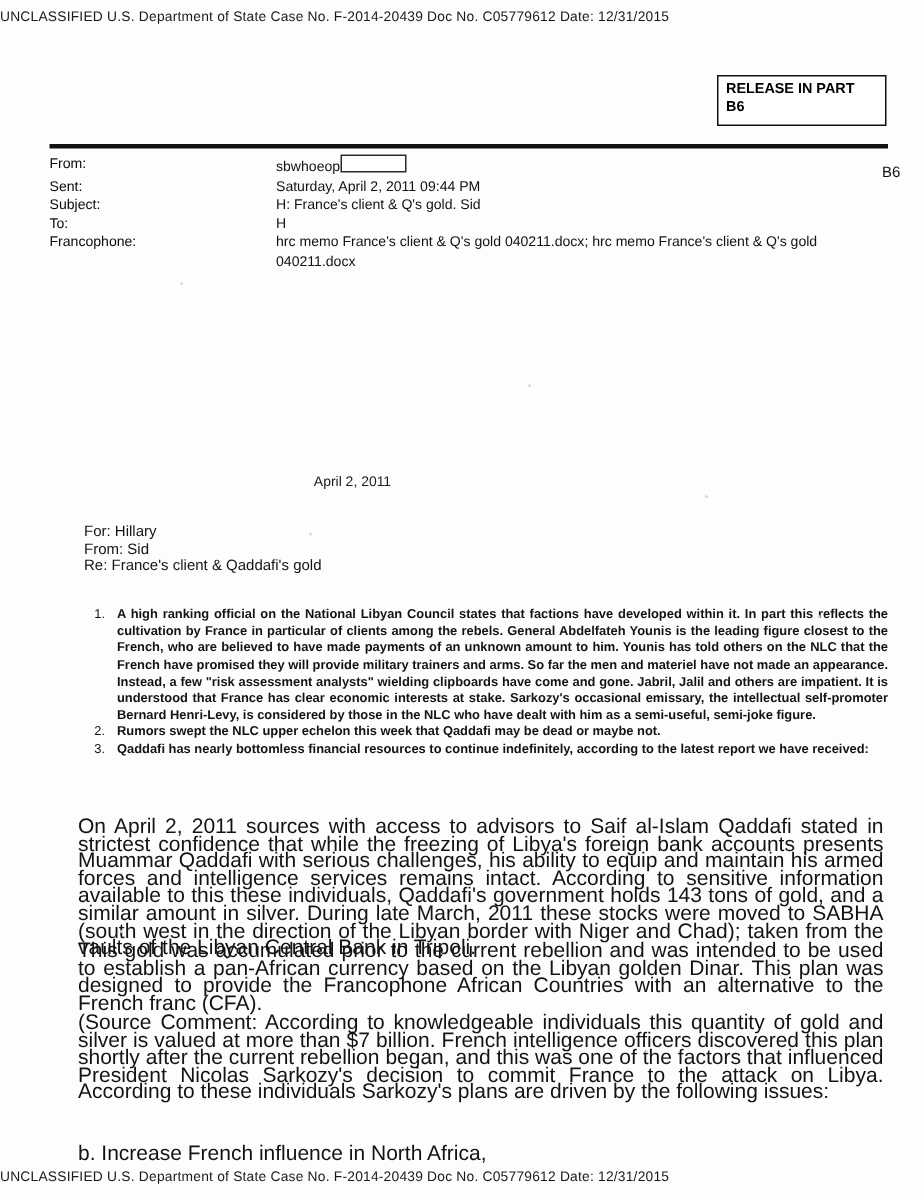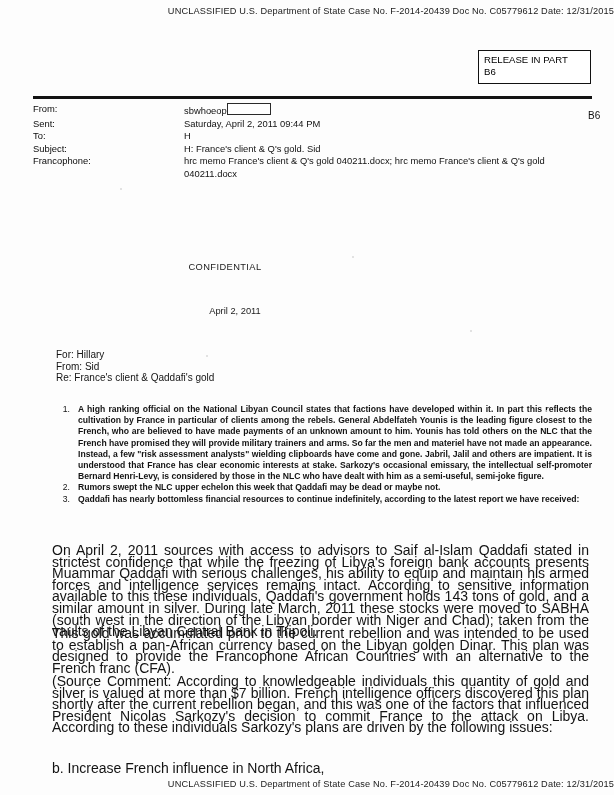--- a/index.html
+++ b/index.html
@@ -20,40 +20,40 @@
     position: absolute;
     inset: 0;
     background: #fdfdfd;
   }
 
   
   .banner {
     position: absolute;
     left: 0;
     width: 614px;
-    text-align: right;
+    text-align: left;
     font-size: 9.2px;
     letter-spacing: 0.15px;
     color: #1a1a1a;
     white-space: nowrap;
   }
   .banner-top { top: 6px; }
   .banner-bottom { top: 779px; }
 
   
   .release-stamp {
     position: absolute;
     left: 478px;
     top: 50px;
     width: 113px;
     border: 1.2px solid #111;
     background: #fff;
     padding: 3px 4px 4px 5px;
     box-sizing: border-box;
-    font-weight: normal;
+    font-weight: bold;
     font-size: 9.6px;
     line-height: 1.28;
     color: #000;
   }
   .release-stamp .l2 { display: block; }
 
   .b6-right {
     position: absolute;
     left: 588px;
     top: 110px;
@@ -112,21 +112,21 @@
     top: 262px;
     width: 450px;
     text-align: center;
     font-size: 9.3px;
     letter-spacing: 0.4px;
     color: #1a1a1a;
   }
   .memo-date {
     position: absolute;
     left: 0;
-    top: 306px;
+    top: 316px;
     width: 470px;
     text-align: center;
     font-size: 9.3px;
     color: #1a1a1a;
   }
 
   .addr {
     position: absolute;
     left: 56px;
     top: 349px;
@@ -211,37 +211,36 @@
       <div class="hdr-label">From:</div>
       <div class="hdr-value"><span>sbwhoeop</span><span class="redaction-box"></span></div>
     </div>
 
     <div class="hdr-row">
       <div class="hdr-label">Sent:</div>
       <div class="hdr-value">Saturday, April 2, 2011 09:44 PM</div>
     </div>
 
     <div class="hdr-row">
+      <div class="hdr-label">Subject:</div>
+      <div class="hdr-value">H: France's client &amp; Q's gold. Sid</div>
+    </div>
+
+    <div class="hdr-row">
       <div class="hdr-label">To:</div>
       <div class="hdr-value">H</div>
     </div>
 
     <div class="hdr-row">
-      <div class="hdr-label">Subject:</div>
-      <div class="hdr-value">H: France's client &amp; Q's gold. Sid</div>
-    </div>
-
-    <div class="hdr-row">
       <div class="hdr-label">Francophone:</div>
       <div class="hdr-value">hrc memo France's client &amp; Q's gold 040211.docx; hrc memo France's client &amp; Q's gold 040211.docx</div>
     </div>
 
   </div>
 
-  <div class="confidential">CONFIDENTIAL</div>
 
   <div class="memo-date">April 2, 2011</div>
 
   <div class="addr">
     <div>For: Hillary</div>
     <div>From: Sid</div>
     <div>Re: France's client &amp; Qaddafi's gold</div>
   </div>
 
   <div class="numlist">

